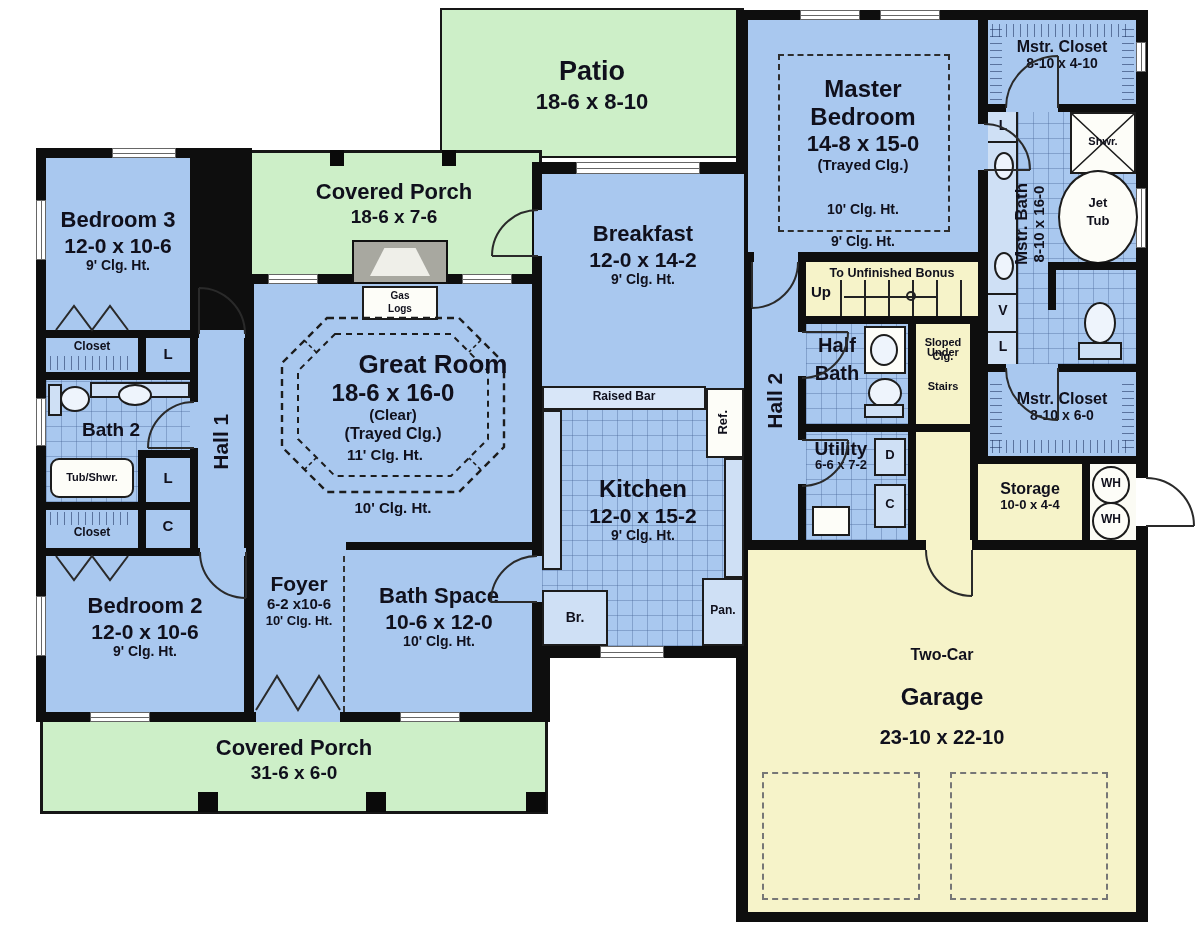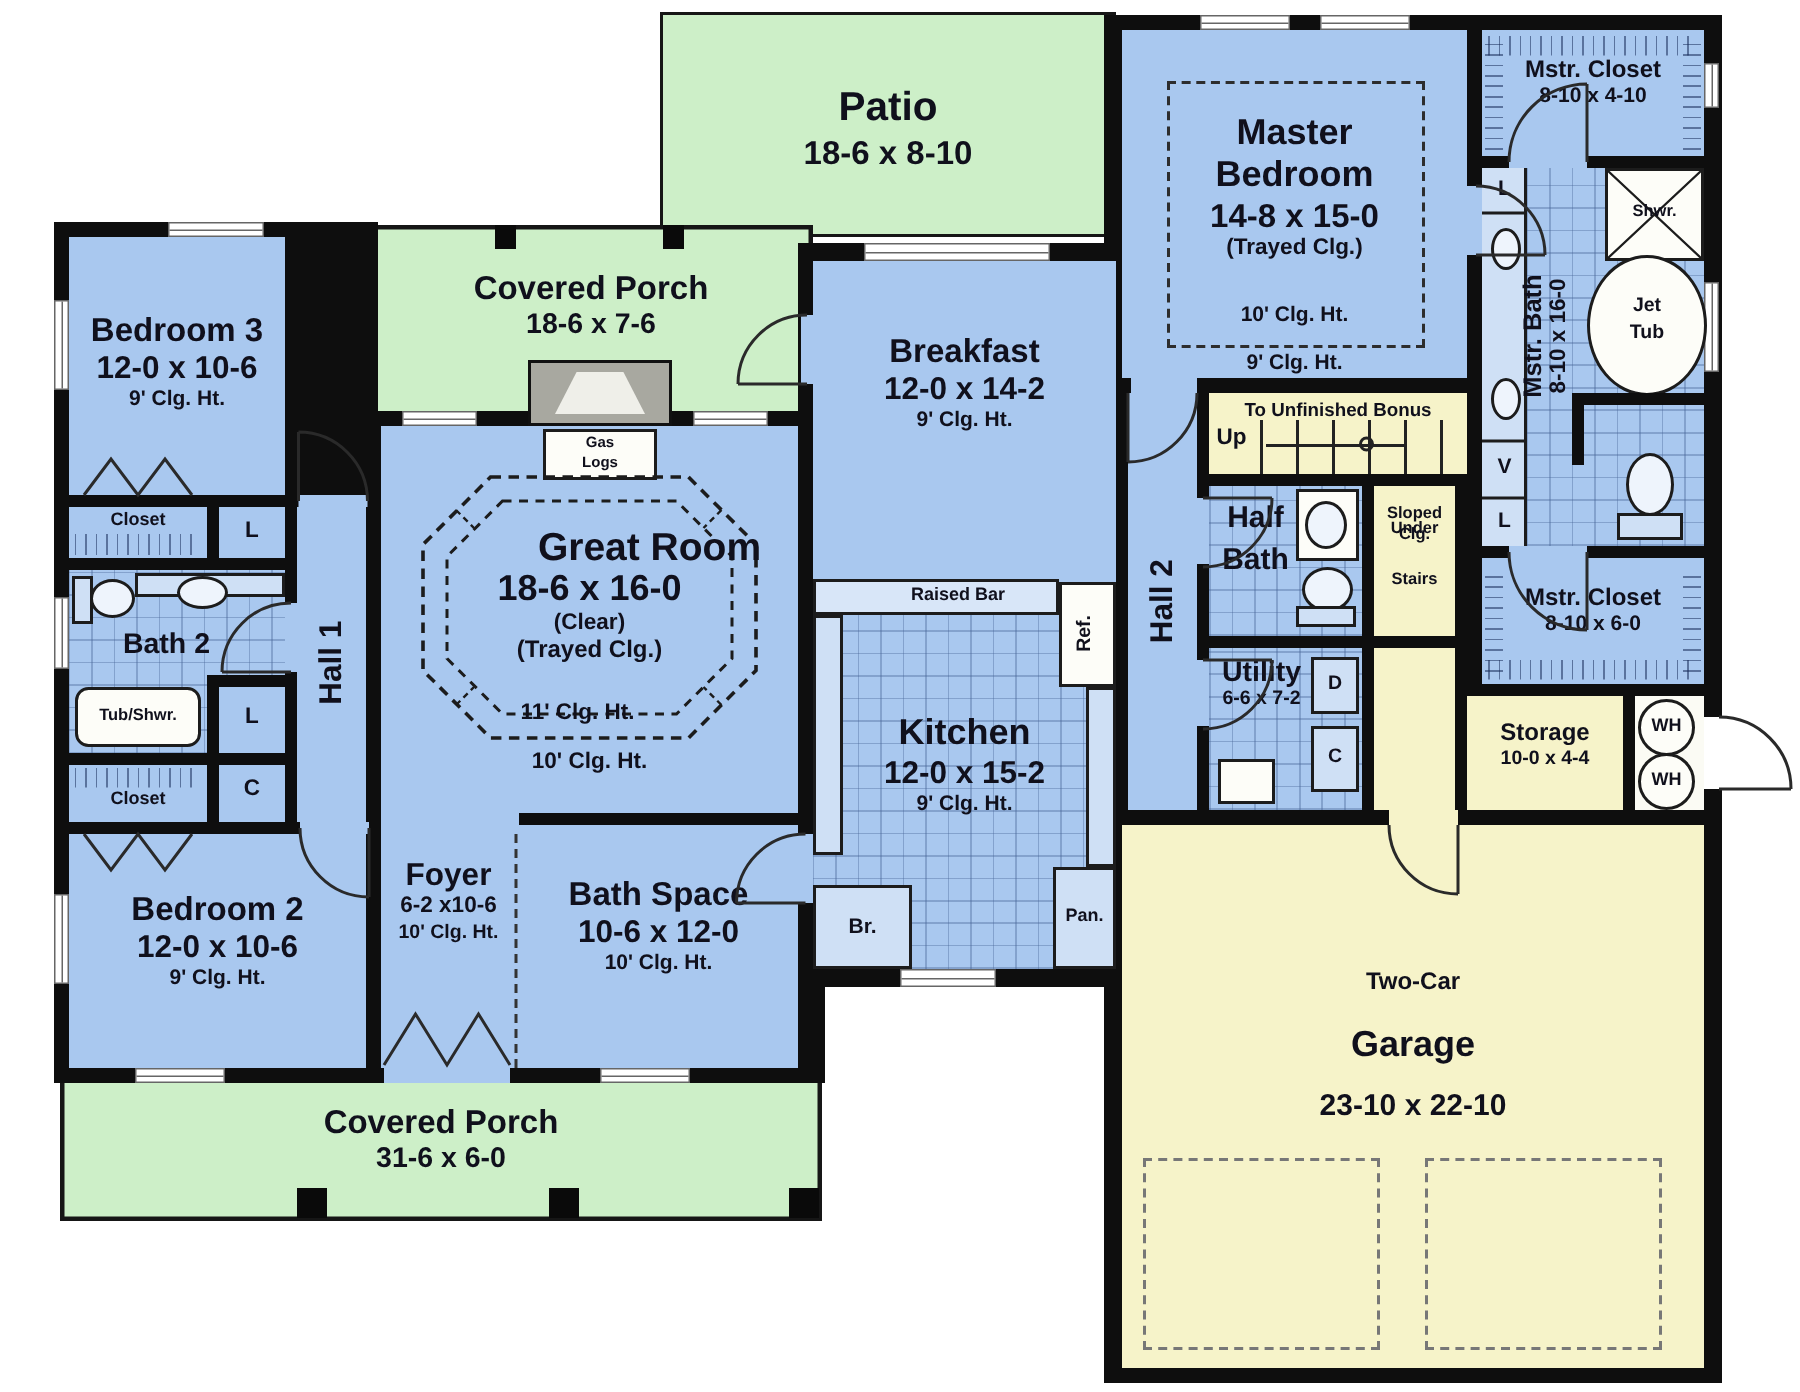--- a/index.html
+++ b/index.html
@@ -147,21 +147,21 @@
   <div class="oval" style="left:118px;top:384px;width:34px;height:22px;"></div>
   <div class="fixture" style="left:48px;top:384px;width:14px;height:32px;"></div>
   <div class="oval" style="left:60px;top:386px;width:30px;height:26px;"></div>
   <div class="wfix" style="left:50px;top:458px;width:84px;height:40px;border-radius:9px;"></div>
   <div class="lbl" style="left:50px;top:471px;width:84px;font-size:11px;">Tub/Shwr.</div>
 
   <div class="abs tile" style="left:542px;top:410px;width:202px;height:236px;"></div>
   <div class="fixture" style="left:542px;top:410px;width:20px;height:160px;"></div>
   <div class="fixture" style="left:724px;top:458px;width:20px;height:120px;"></div>
   <div class="fixture" style="left:542px;top:386px;width:164px;height:24px;background:#d8e6f8;"></div>
-  <div class="lbl" style="left:550px;top:390px;width:120px;font-size:12px;text-align:right;">Raised Bar</div>
+  <div class="lbl" style="left:564px;top:390px;width:120px;font-size:12px;text-align:center;">Raised Bar</div>
   <div class="wfix" style="left:706px;top:388px;width:38px;height:70px;"></div>
   <div class="lbl rot" style="left:688px;top:415px;width:70px;font-size:13px;">Ref.</div>
   <div class="fixture" style="left:542px;top:590px;width:66px;height:56px;"></div>
   <div class="lbl" style="left:542px;top:610px;width:66px;font-size:14px;">Br.</div>
   <div class="fixture" style="left:702px;top:578px;width:42px;height:68px;"></div>
   <div class="lbl" style="left:702px;top:604px;width:42px;font-size:12px;">Pan.</div>
 
   <div class="wfix" style="left:864px;top:326px;width:42px;height:48px;"></div>
   <div class="oval" style="left:870px;top:334px;width:28px;height:32px;"></div>
   <div class="oval" style="left:868px;top:378px;width:34px;height:30px;"></div>
@@ -227,21 +227,21 @@
   <div class="lbl rot" style="left:121px;top:430px;width:200px;font-size:21px;">Hall 1</div>
 
   <div class="lbl" style="left:46px;top:594px;width:198px;font-size:22px;">Bedroom 2</div>
   <div class="lbl" style="left:46px;top:620px;width:198px;font-size:21px;">12-0 x 10-6</div>
   <div class="lbl" style="left:46px;top:644px;width:198px;font-size:14px;">9' Clg. Ht.</div>
 
   <div class="lbl" style="left:254px;top:350px;width:278px;font-size:26px;margin-left:40px;">Great Room</div>
   <div class="lbl" style="left:254px;top:380px;width:278px;font-size:24px;">18-6 x 16-0</div>
   <div class="lbl" style="left:254px;top:407px;width:278px;font-size:15px;">(Clear)</div>
   <div class="lbl" style="left:254px;top:425px;width:278px;font-size:16px;">(Trayed Clg.)</div>
-  <div class="lbl" style="left:254px;top:447px;width:262px;font-size:15px;margin-top:20px;">11' Clg. Ht.</div>
+  <div class="lbl" style="left:254px;top:447px;width:262px;font-size:15px;">11' Clg. Ht.</div>
   <div class="lbl" style="left:254px;top:500px;width:278px;font-size:15px;">10' Clg. Ht.</div>
 
   <div class="lbl" style="left:254px;top:572px;width:90px;font-size:21px;">Foyer</div>
   <div class="lbl" style="left:254px;top:596px;width:90px;font-size:15px;">6-2 x10-6</div>
   <div class="lbl" style="left:254px;top:614px;width:90px;font-size:13px;">10' Clg. Ht.</div>
 
   <div class="lbl" style="left:346px;top:584px;width:186px;font-size:22px;">Bath Space</div>
   <div class="lbl" style="left:346px;top:610px;width:186px;font-size:21px;">10-6 x 12-0</div>
   <div class="lbl" style="left:346px;top:634px;width:186px;font-size:14px;">10' Clg. Ht.</div>
 

